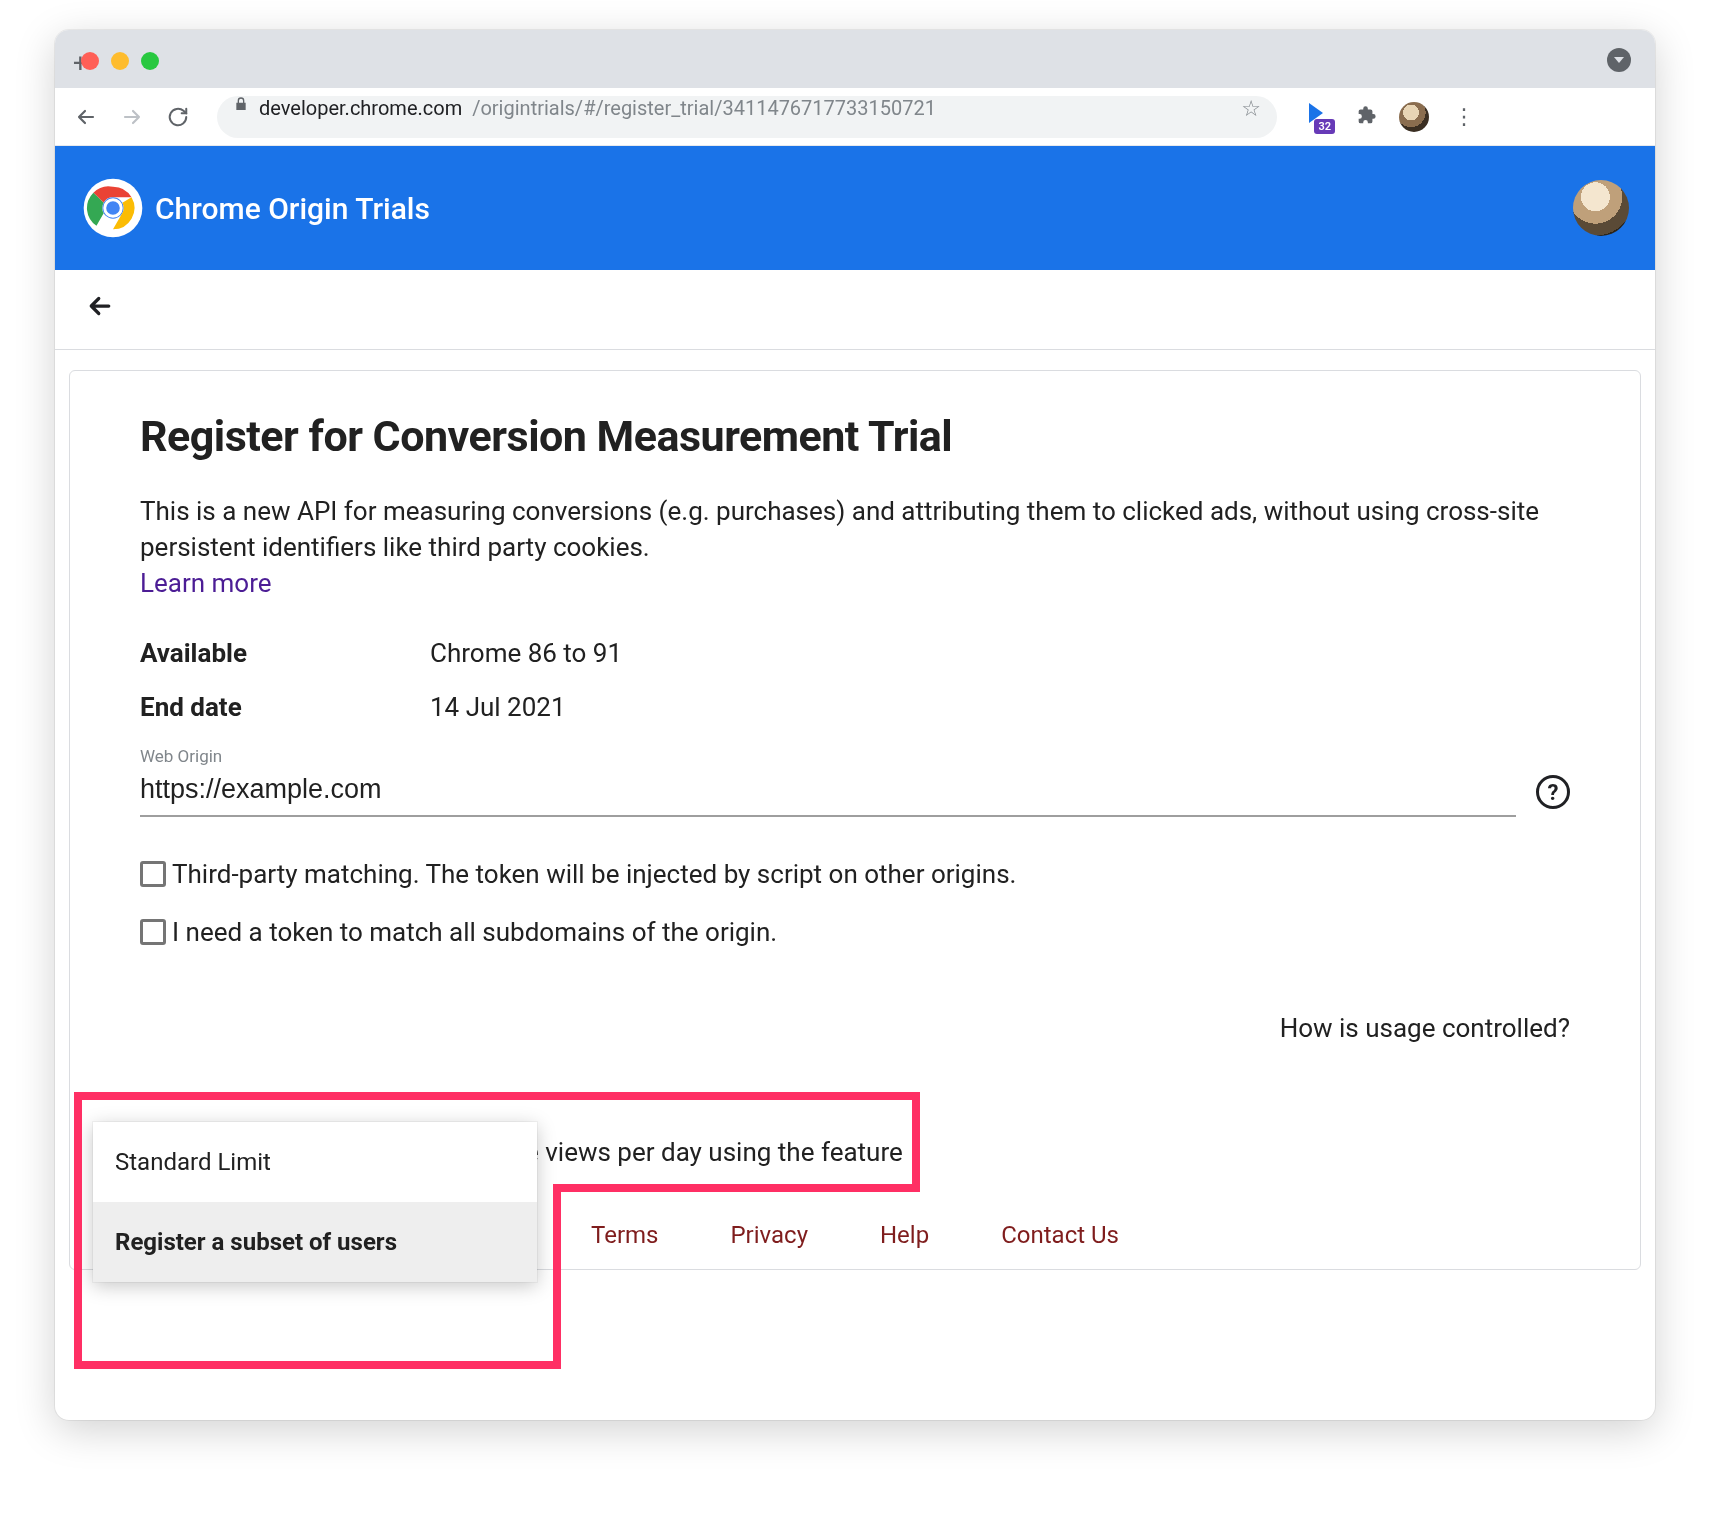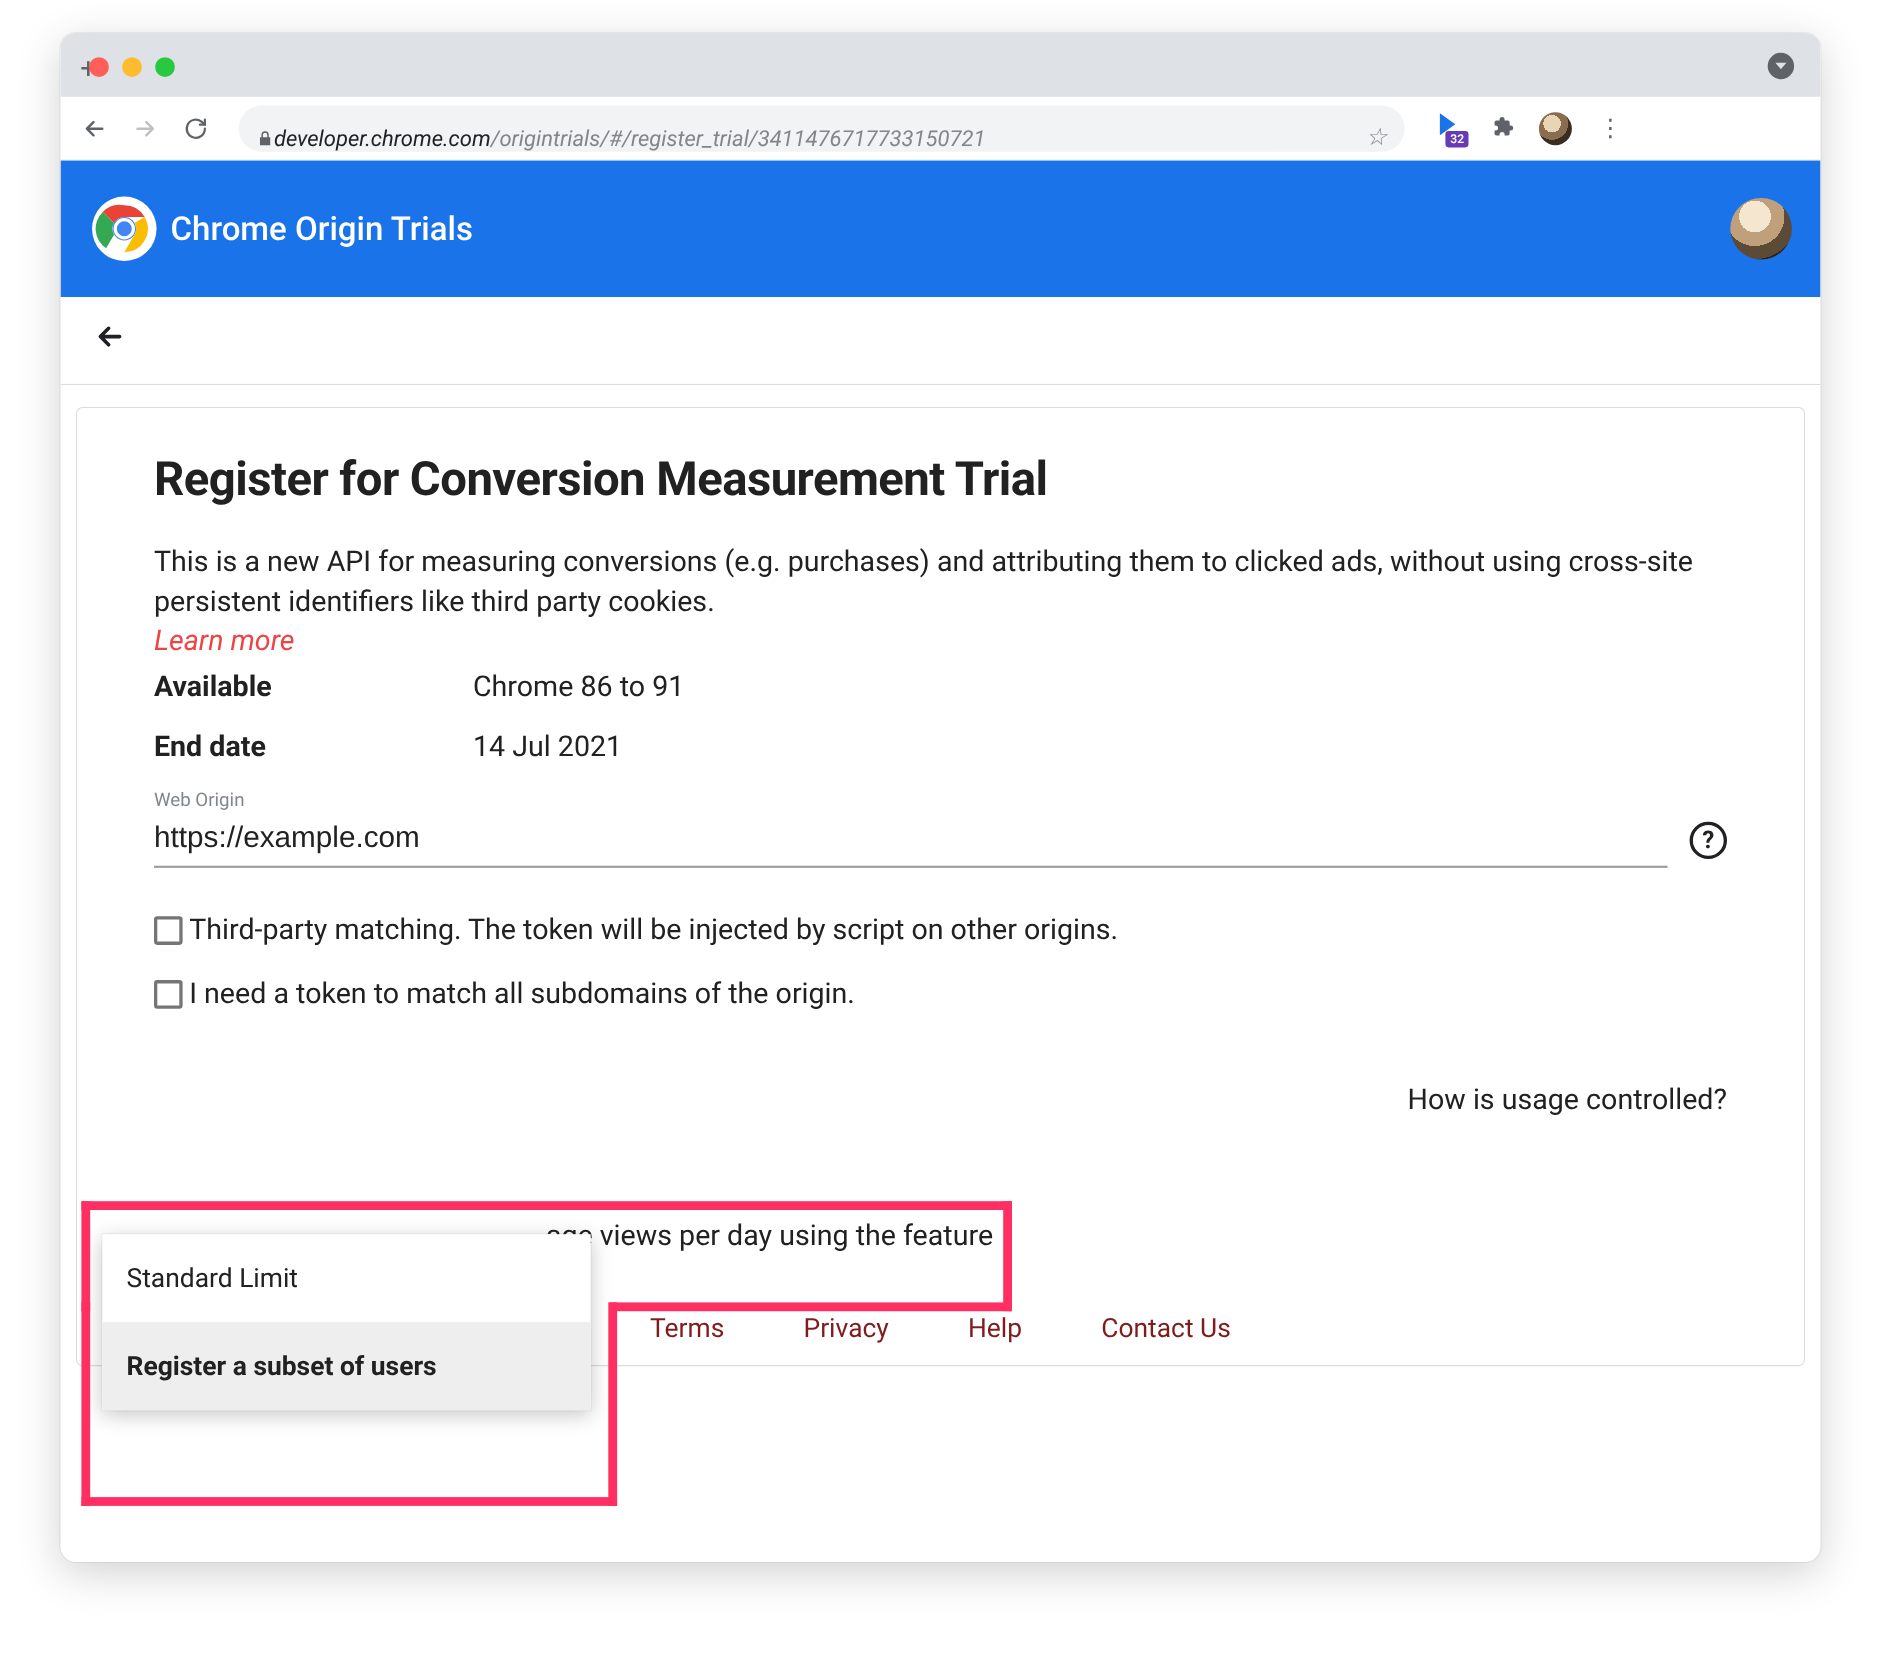--- a/index.html
+++ b/index.html
@@ -85,25 +85,25 @@
 .nav-btn { width: 34px; height: 34px; display:flex;align-items:center;justify-content:center; color:#5f6368; cursor:pointer;}
 .nav-btn.disabled { color: #bdc1c6; }
 .omnibox {
   margin-left: 10px;
   flex: 0 0 auto;
   width: 1060px;
   height: 42px;
   background: #f1f3f4;
   border-radius: 21px;
   display: flex;
-  align-items: flex-end;
+  align-items: flex-start;
   padding: 0 16px;
+  gap: 10px;
   font-size: 20px;
   color: #202124;
-  font-style: italic;
 }
 .lock-icon { color: #5f6368; font-size: 16px; }
 .url-host { color: #202124; }
 .url-path { color: #80868b; }
 .star-icon { margin-left: auto; color: #80868b; font-size: 22px; }
 .ext-icon {
   width: 30px; height: 30px; position: relative; margin-left: 14px;
 }
 .ext-icon .flag { width:0;height:0;border-left:14px solid #1a73e8;border-top:10px solid transparent;border-bottom:10px solid transparent;position:absolute;top:1px;left:6px;}
 .ext-icon .badge { position:absolute;bottom:-2px;right:-2px;background:#673ab7;color:#fff;font-size:11px;padding:1px 4px;border-radius:3px;font-weight:600;}
@@ -147,26 +147,25 @@
   margin-bottom: 32px;
   letter-spacing: -0.5px;
 }
 .desc {
   font-size: 26px;
   line-height: 1.4;
   color: #212121;
   margin-bottom: 2px;
 }
 .learn-more {
-  color: #ef4444;
+  color: #4c1d95;
   font-size: 26px;
   cursor: pointer;
   display: inline-block;
-  margin-bottom: 12px;
-  font-style: italic;
+  margin-bottom: 40px;
 }
 .info-row {
   display: flex;
   font-size: 26px;
   margin-bottom: 24px;
 }
 .info-label { font-weight: 700; width: 290px; color:#212121;}
 .info-value { color: #212121; }
 
 .field-wrap { position: relative; margin-top: 20px; }

